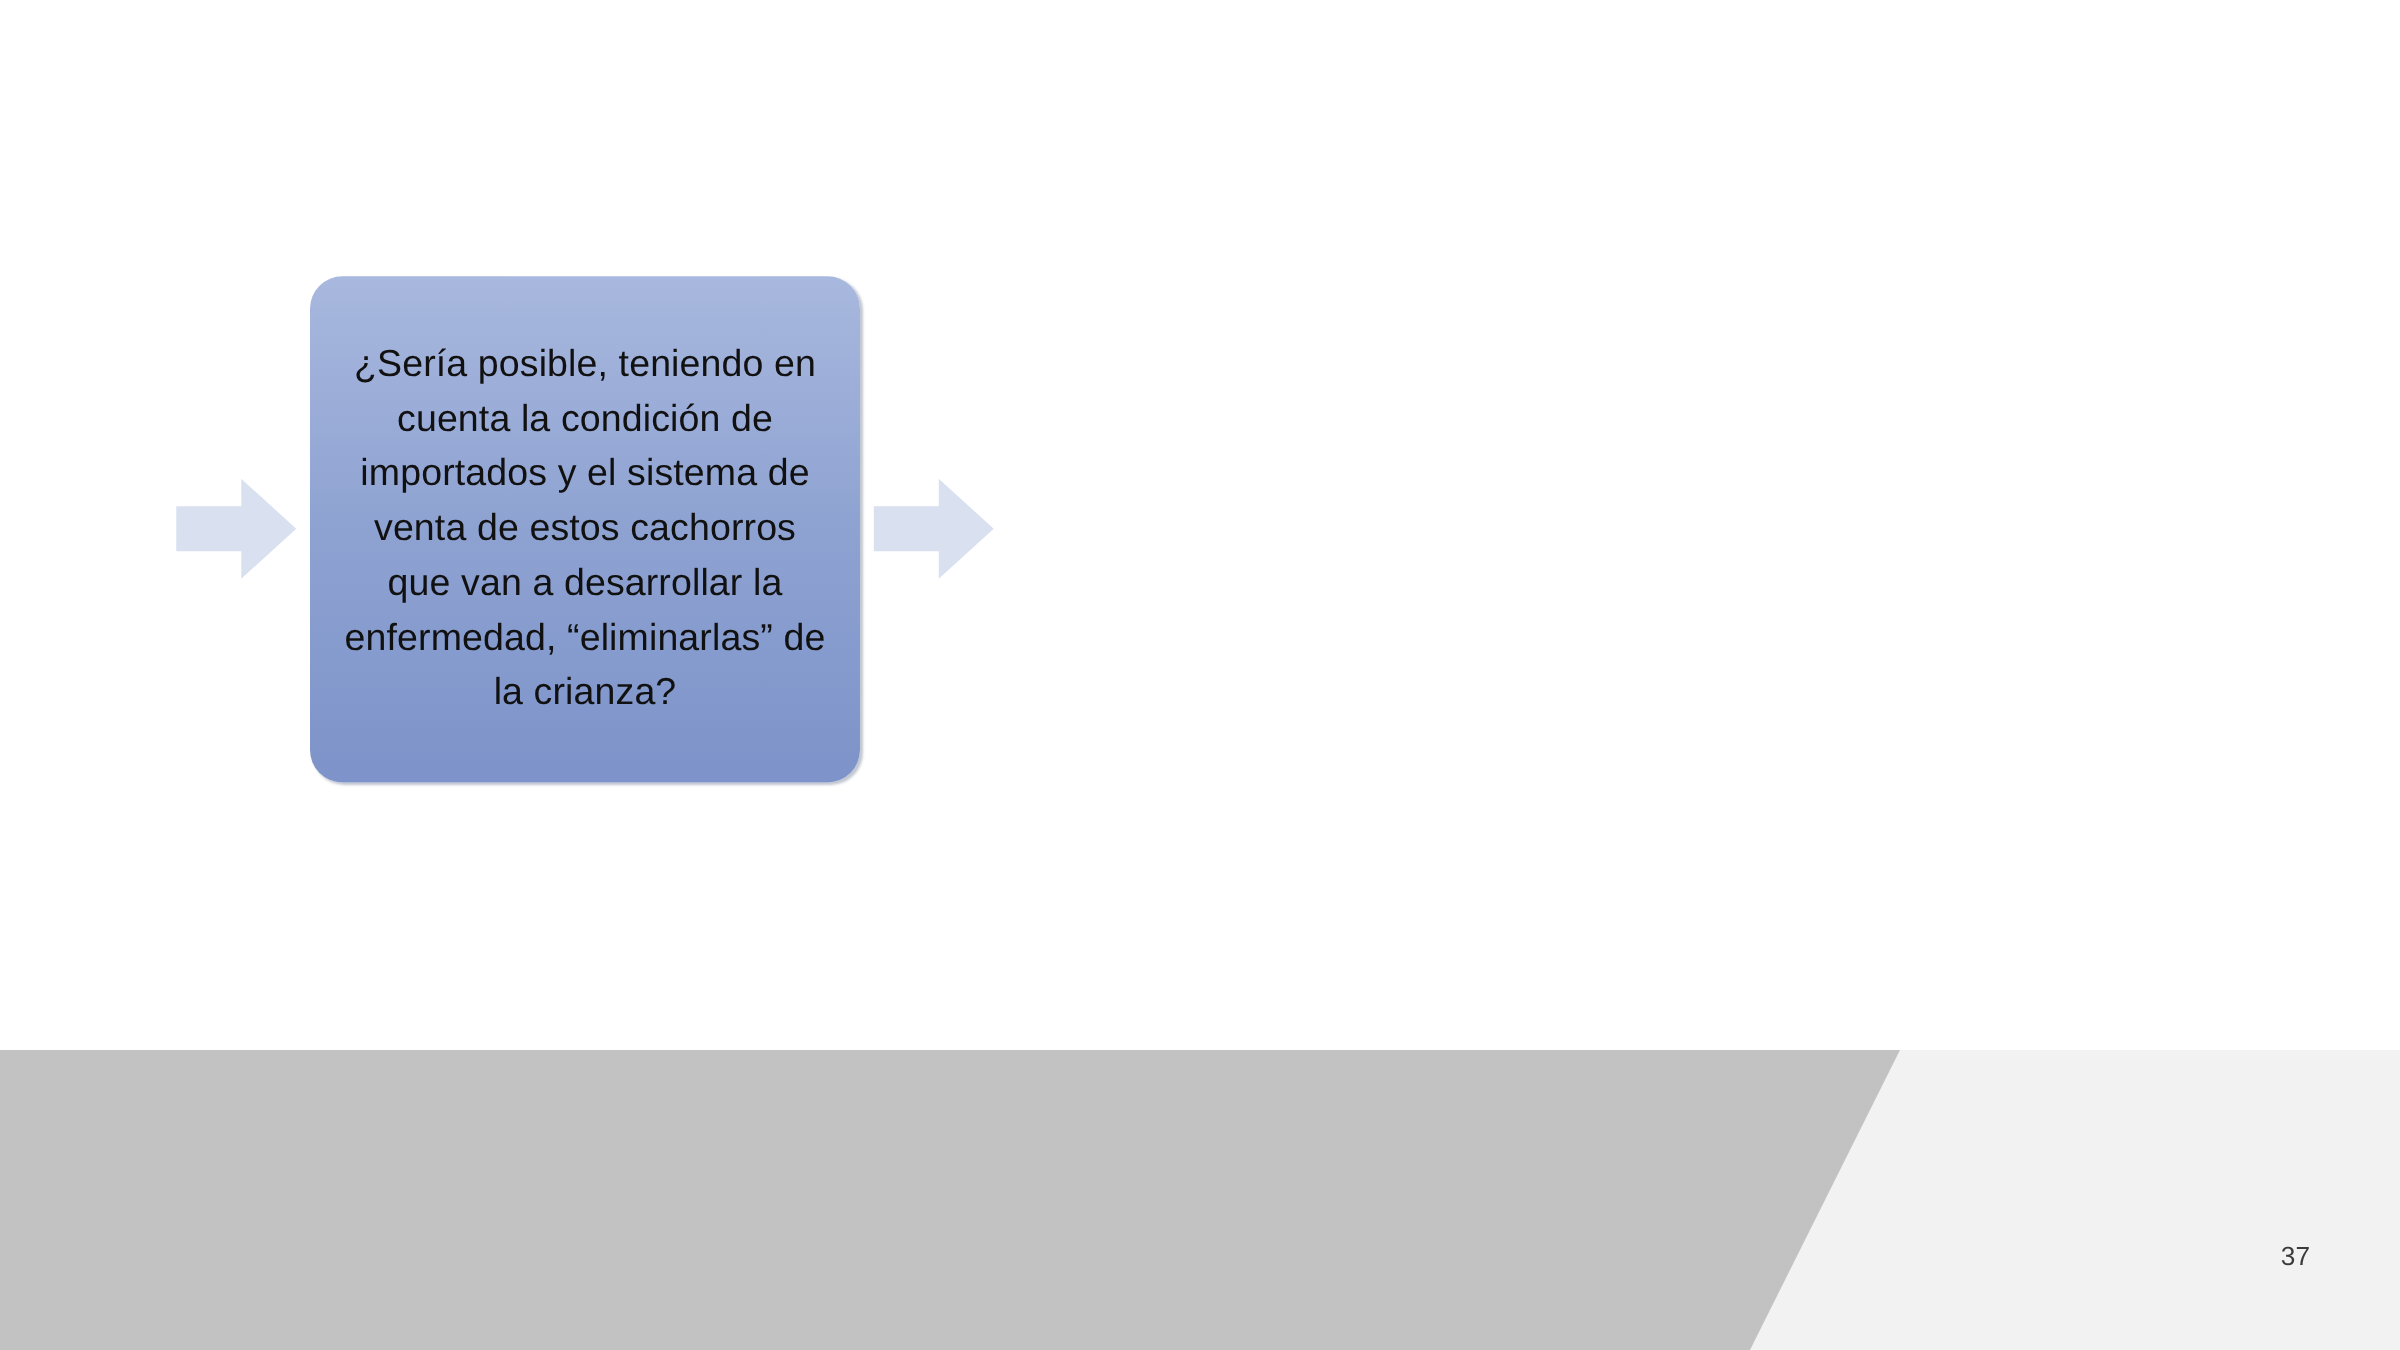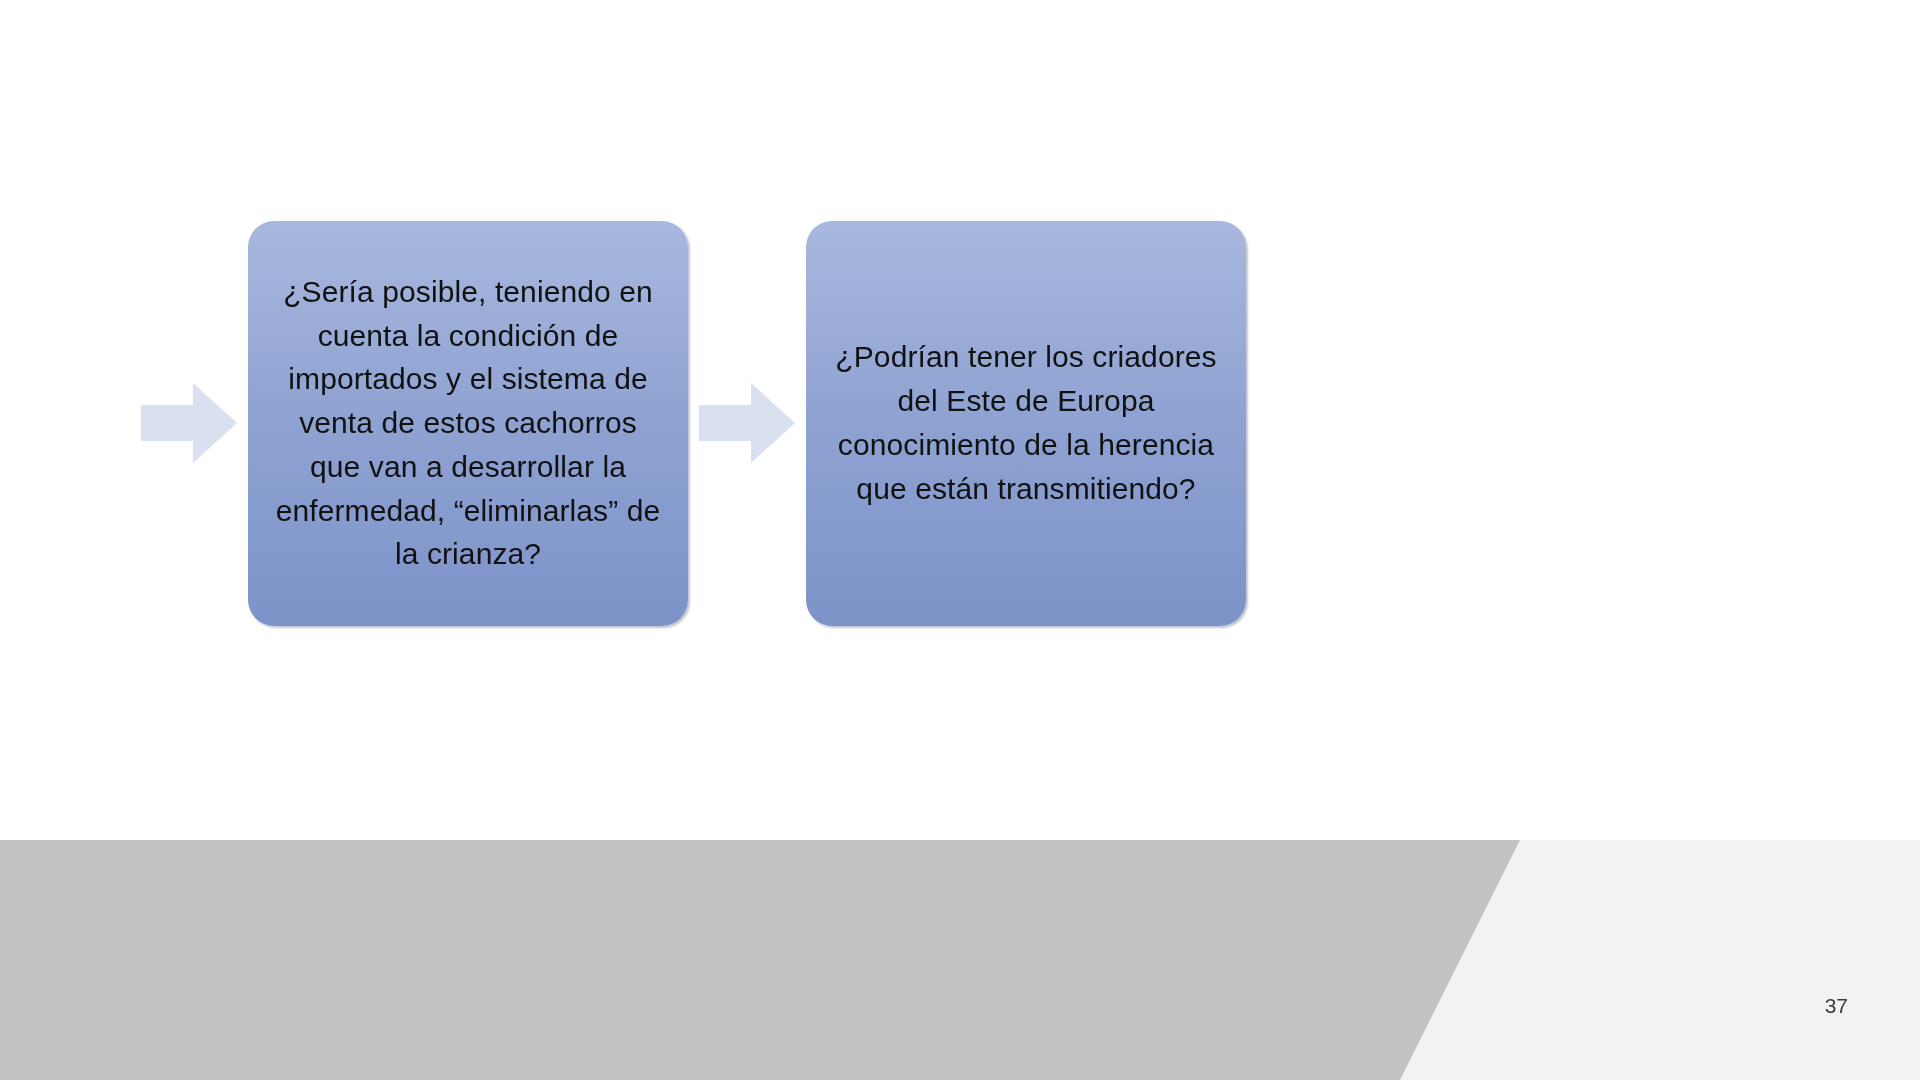--- a/index.html
+++ b/index.html
@@ -107,23 +107,20 @@
     <div class="chev-box">
       <div class="label">¿Sería posible, teniendo en cuenta la condición de importados y el sistema de venta de estos cachorros que van a desarrollar la enfermedad, “eliminarlas” de la crianza?</div>
     </div>
 
     <div class="arrow">
       <svg width="108" height="108" viewBox="0 0 108 108" aria-hidden="true">
         <polygon points="6,36 58,36 58,14 102,54 58,94 58,72 6,72" fill="#d9e0f0"></polygon>
       </svg>
     </div>
 
-    <div class="chev-box">
-      <div class="label">¿Podrían tener los criadores del Este de Europa conocimiento de la herencia que están transmitiendo?</div>
-    </div>
 
   </div>
 
   <div class="footer-band">
     <svg width="1920" height="240" viewBox="0 0 1920 240" aria-hidden="true">
       <rect x="0" y="0" width="1920" height="240" fill="#f2f2f2"></rect>
       <polygon points="0,0 1520,0 1400,240 0,240" fill="#c2c2c2"></polygon>
     </svg>
   </div>
 

